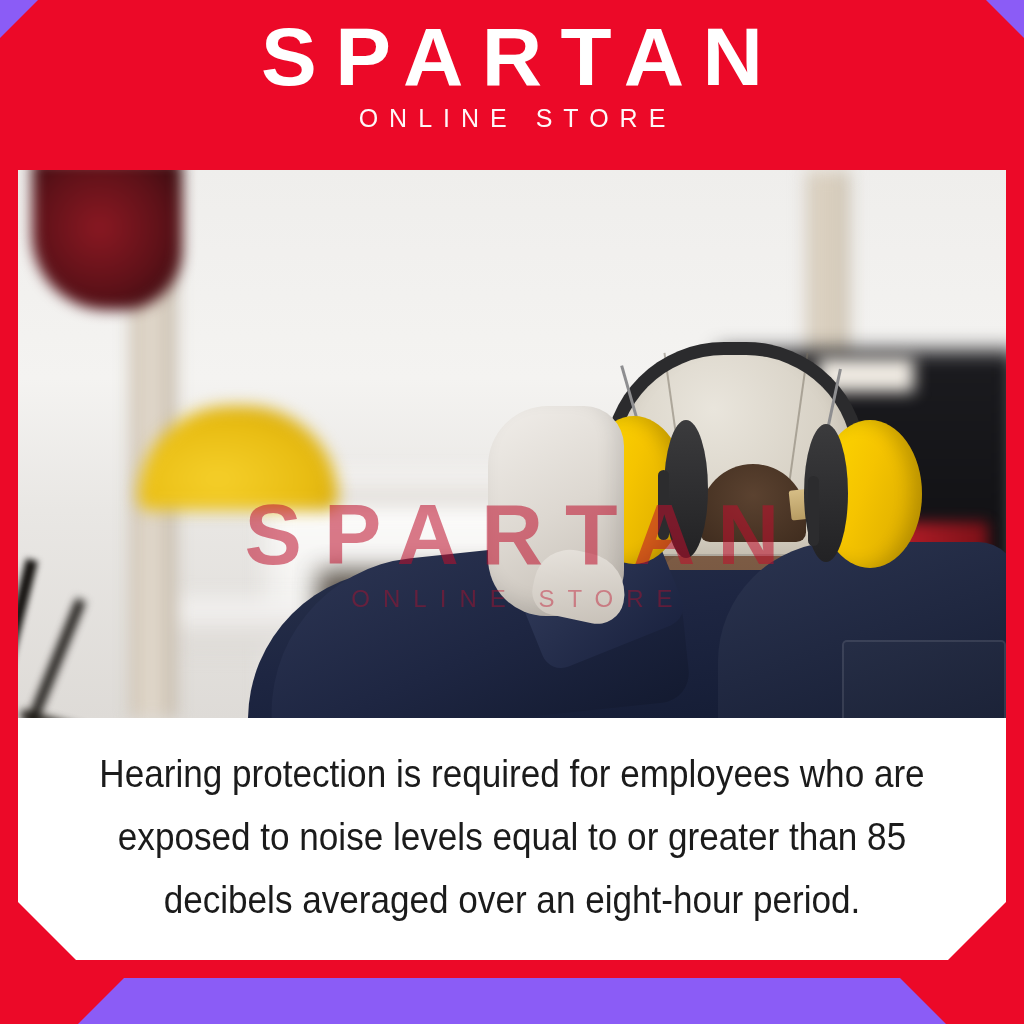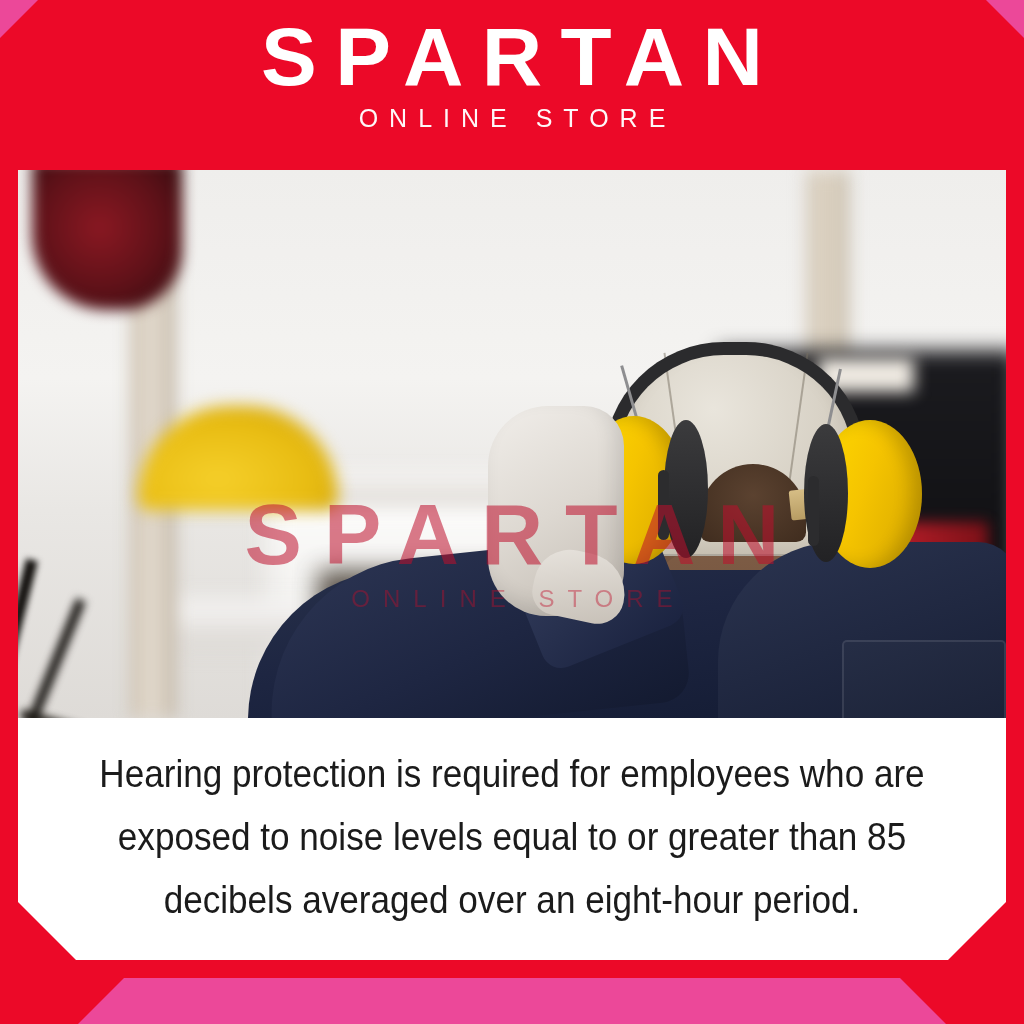--- a/index.html
+++ b/index.html
@@ -12,21 +12,21 @@
     height: 1024px;
     font-family: "Liberation Sans", sans-serif;
     overflow: hidden;
   }
 
   
   .poster {
     position: relative;
     width: 1024px;
     height: 1024px;
-    background: #ec4899;
+    background: #8b5cf6;
   }
 
   .frame {
     position: absolute;
     left: 0; top: 0;
     width: 1024px;
     height: 1024px;
     background: #ec0928;
     -webkit-clip-path: polygon(
         38px 0,

